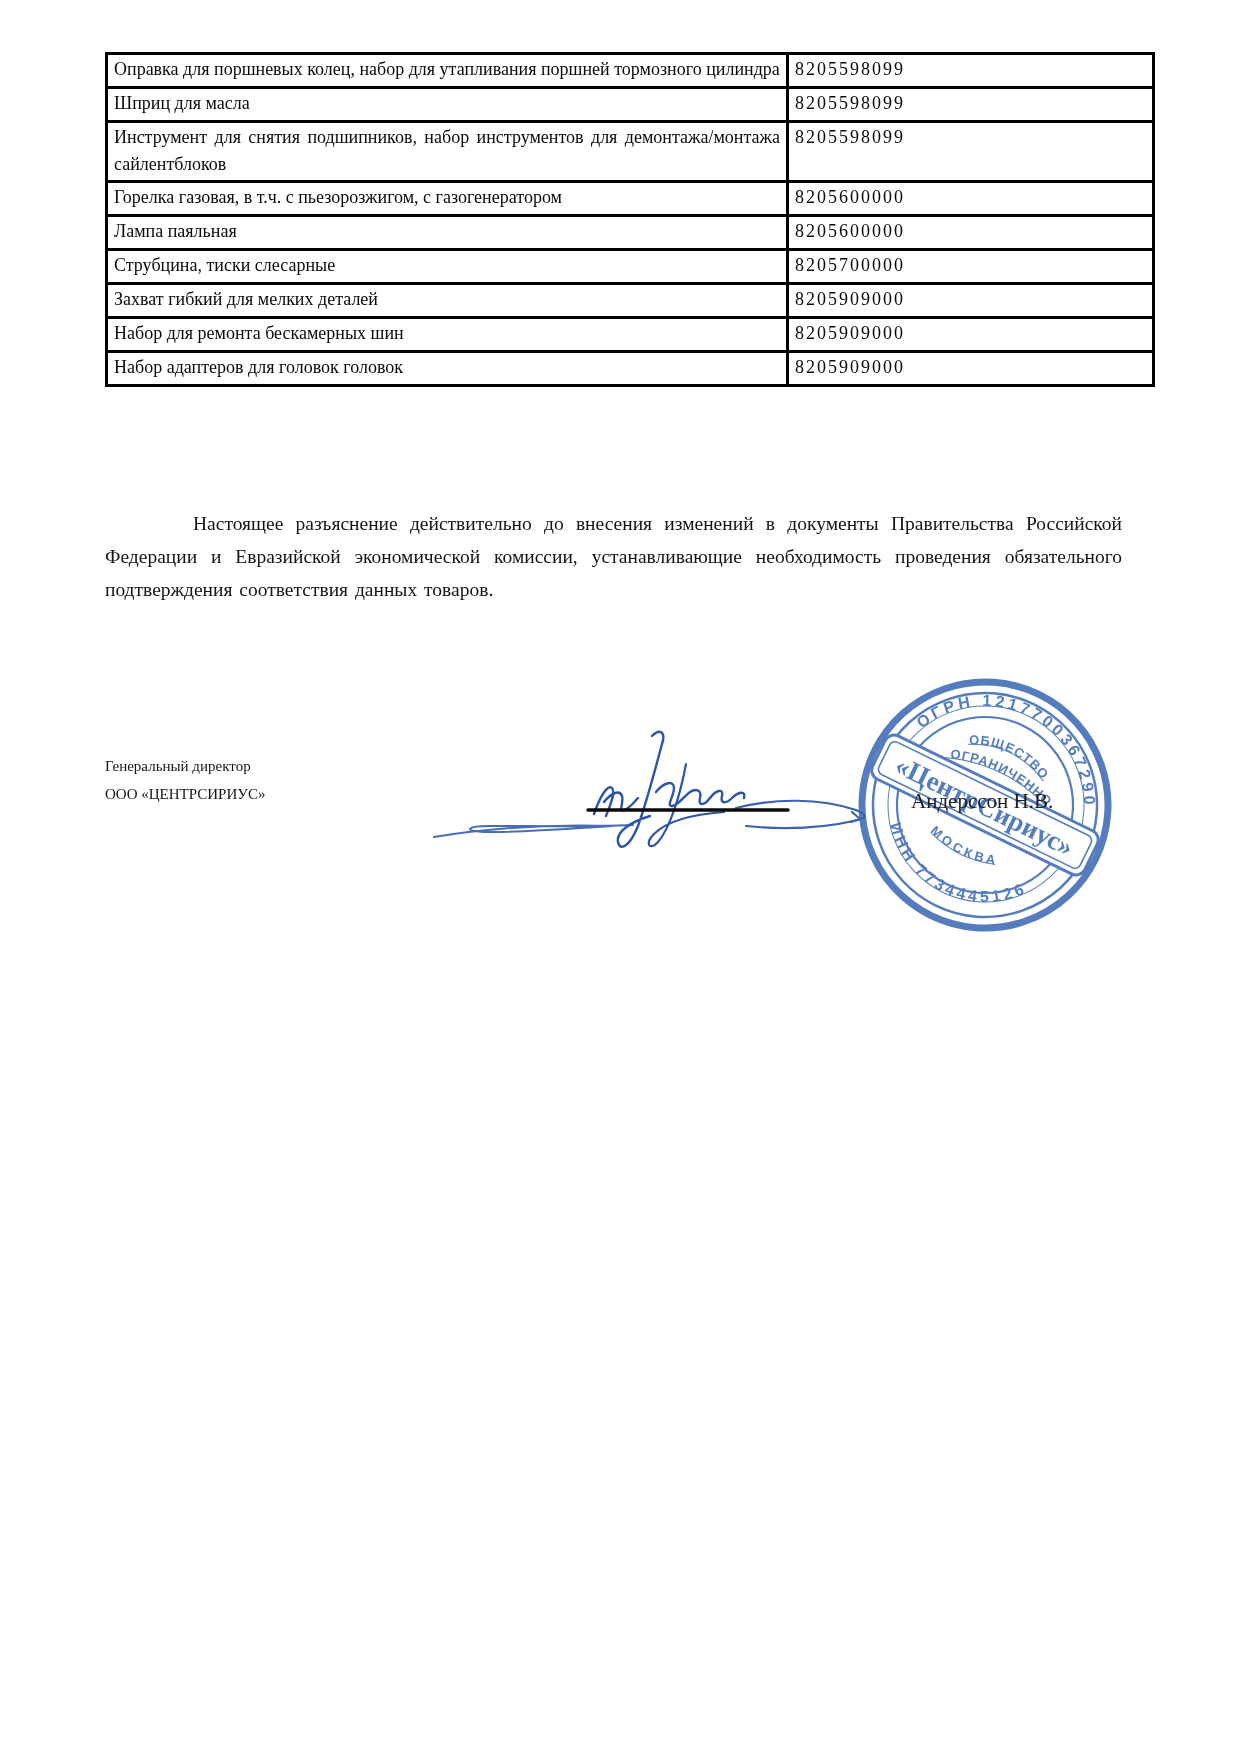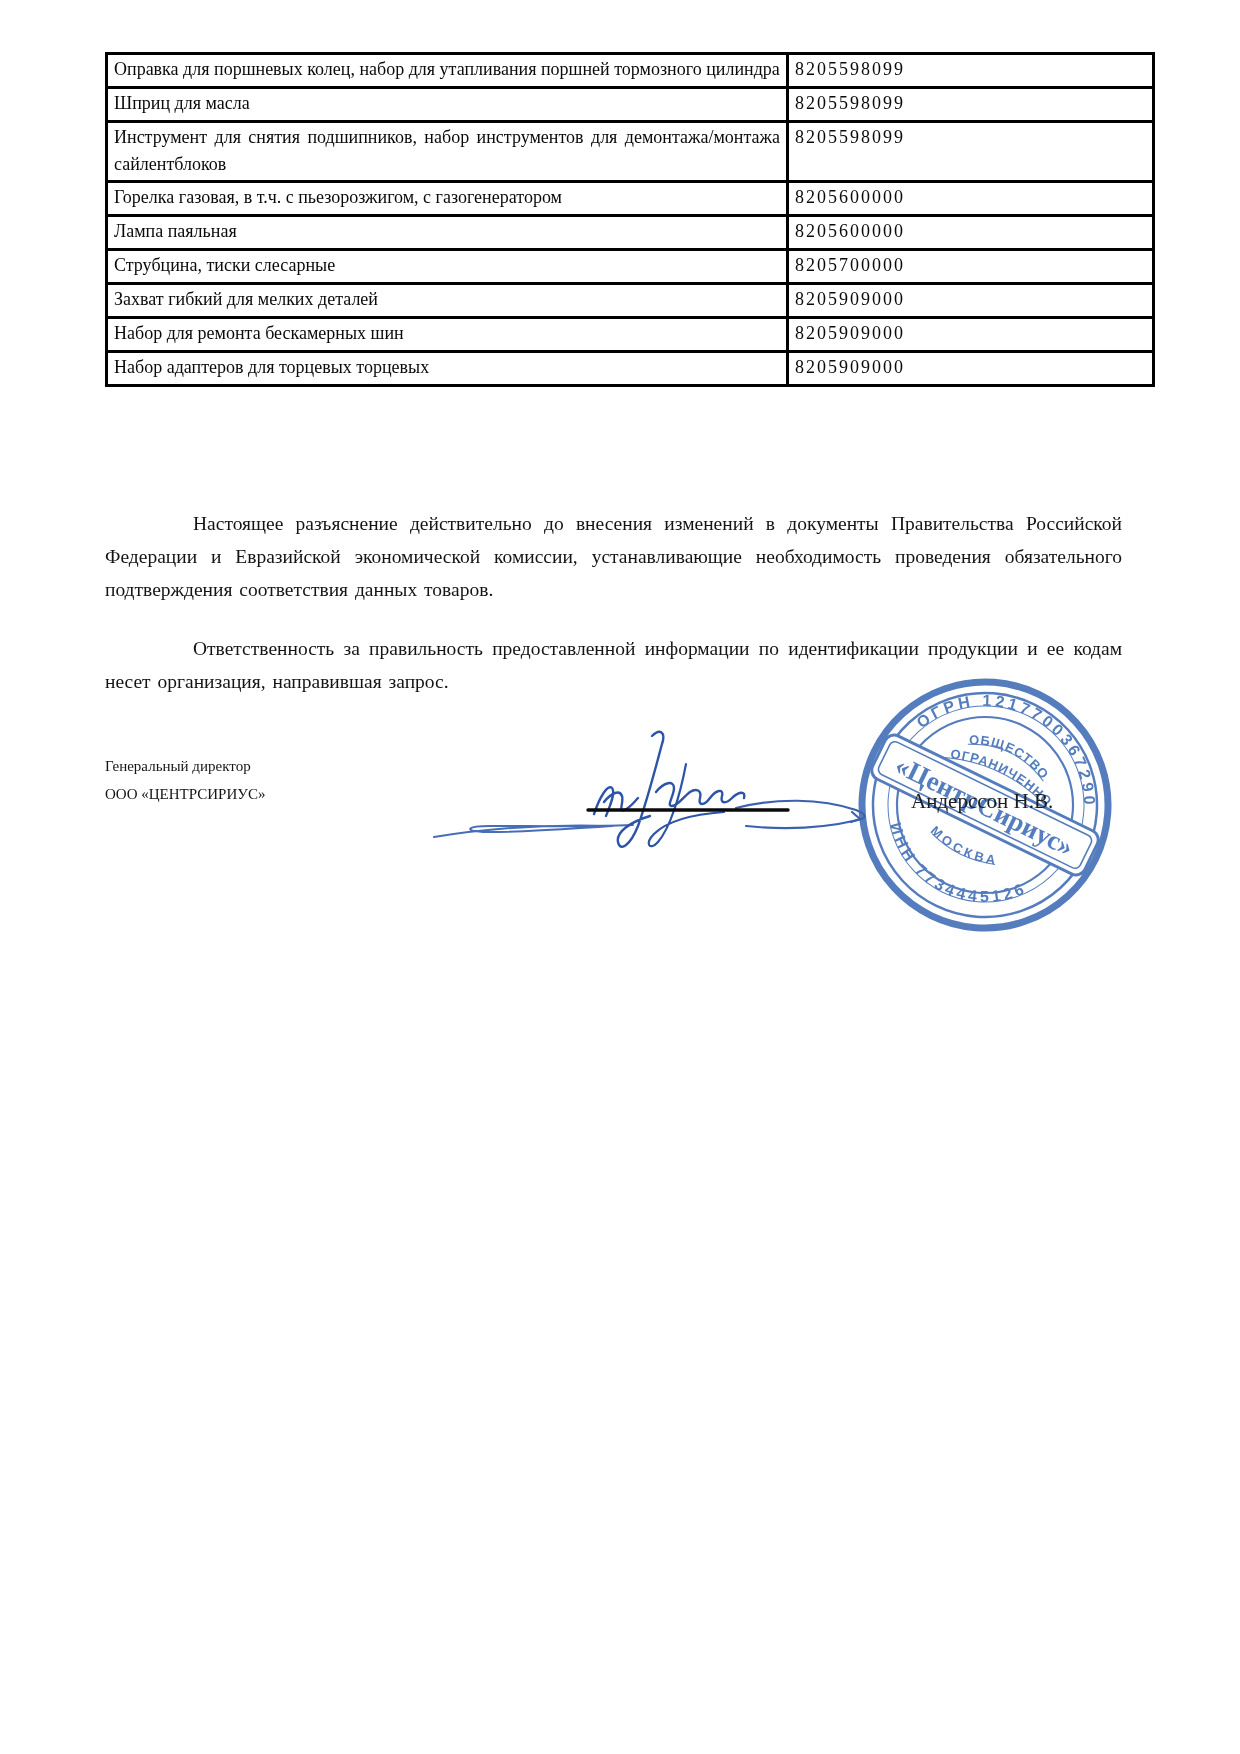--- a/index.html
+++ b/index.html
@@ -85,28 +85,27 @@
       </tr>
       <tr>
         <td class="name">Захват гибкий для мелких деталей</td>
         <td class="code">8205909000</td>
       </tr>
       <tr>
         <td class="name">Набор для ремонта бескамерных шин</td>
         <td class="code">8205909000</td>
       </tr>
       <tr>
-        <td class="name">Набор адаптеров для торцевых торцевых</td>
+        <td class="name">Набор адаптеров для головок головок</td>
         <td class="code">8205909000</td>
       </tr>
     </tbody>
   </table>
 
   <p id="para1" class="para">Настоящее разъяснение действительно до внесения изменений в документы Правительства Российской Федерации и Евразийской экономической комиссии, устанавливающие необходимость проведения обязательного подтверждения соответствия данных товаров.</p>
-  <p id="para2" class="para">Ответственность за правильность предоставленной информации по идентификации продукции и ее кодам несет организация, направившая запрос.</p>
 
   <div class="sig-title">
     <div>Генеральный директор</div>
     <div>ООО «ЦЕНТРСИРИУС»</div>
   </div>
 
   <svg class="stamp-svg" width="266" height="266" viewBox="0 0 266 266">
     <g transform="rotate(26 133 133)" stroke="#3e6cb5" fill="none" opacity="0.88" font-family="Liberation Sans, sans-serif">
       <circle cx="133" cy="133" r="123" stroke-width="7"></circle>
       <circle cx="133" cy="133" r="112" stroke-width="2.5"></circle>

